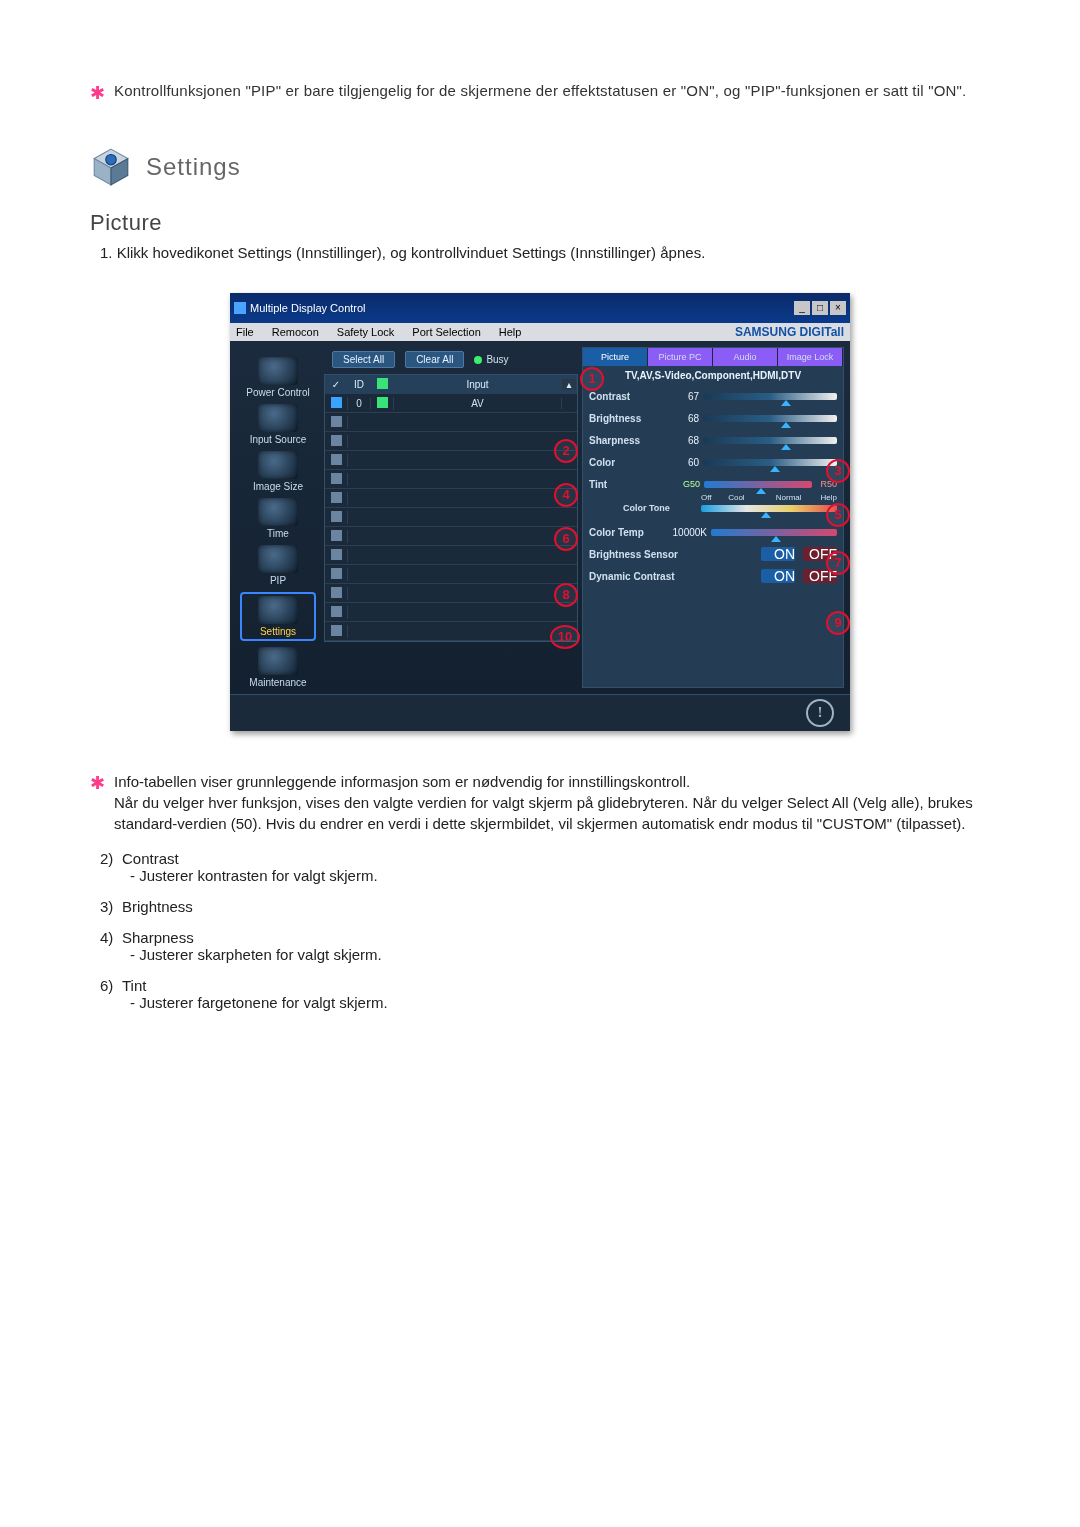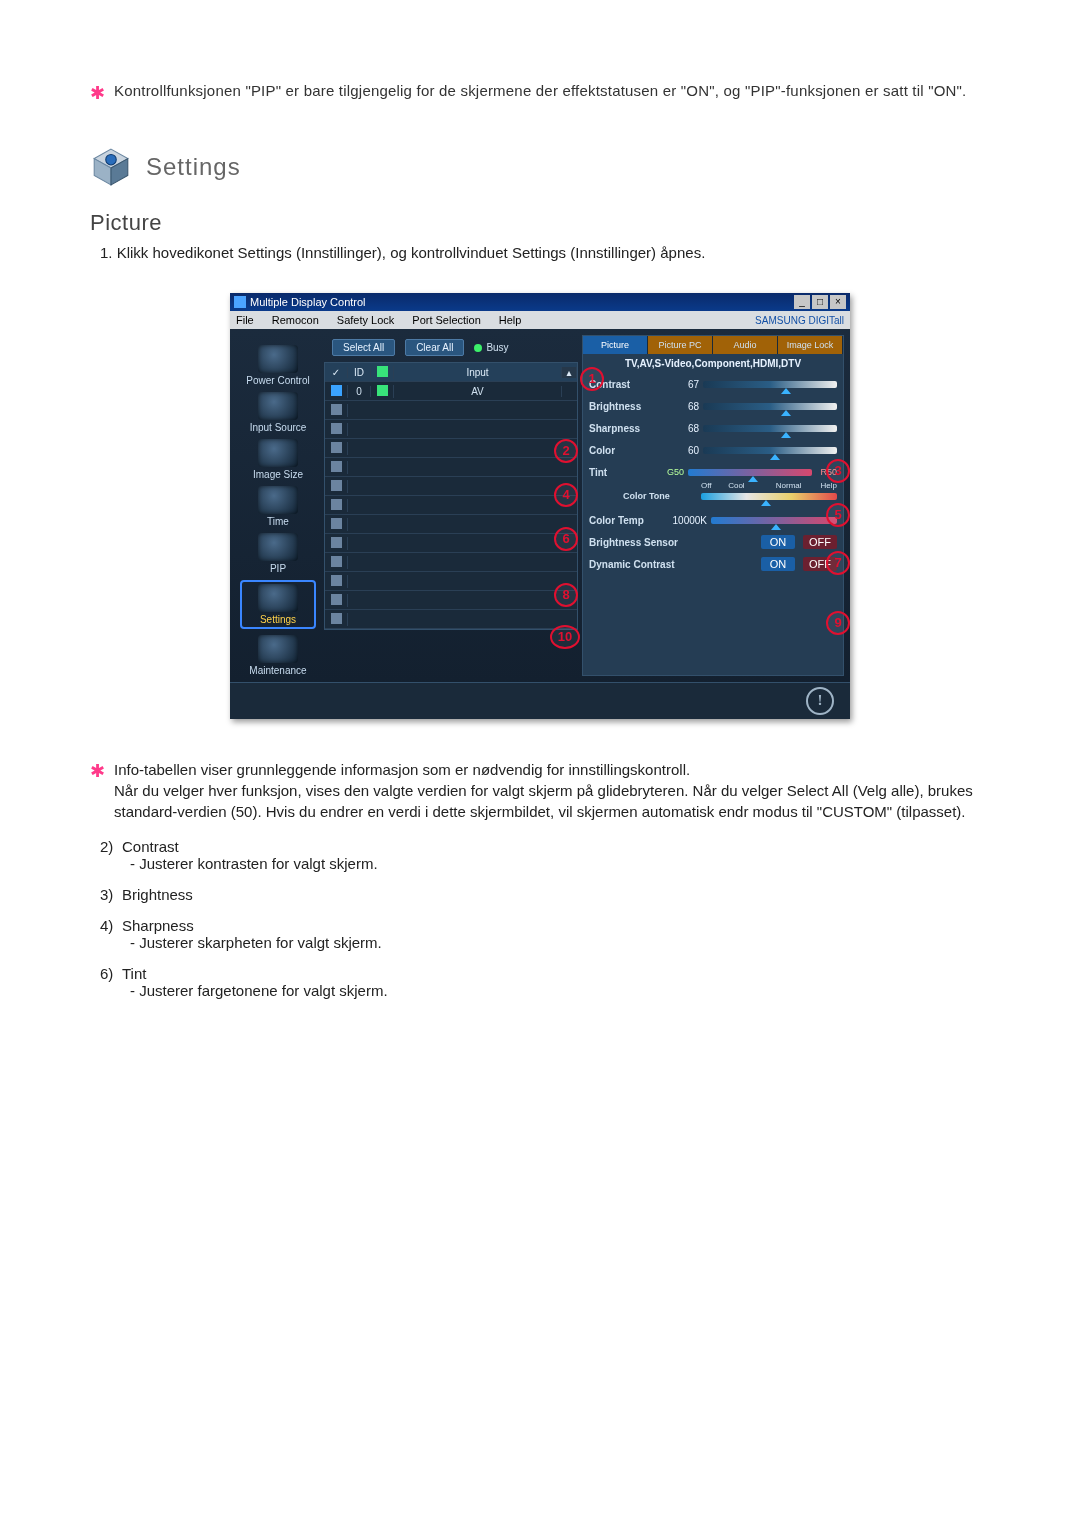--- a/index.html
+++ b/index.html
@@ -7,26 +7,26 @@
   .star{color:#ff3a8a;font-size:18px;display:inline-block;width:18px;margin-right:6px;vertical-align:top;}
   .note-top{display:flex;margin-bottom:40px;line-height:1.45;color:#333;letter-spacing:.2px;}
   .note-top .txt{flex:1;}
   .heading-row{display:flex;align-items:center;margin:30px 0 10px 0;}
   .cube-icon{width:42px;height:42px;margin-right:14px;}
   .h-settings{font-family:Verdana,Arial;font-size:24px;color:#666;letter-spacing:1px;}
   .h-picture{font-family:Verdana,Arial;font-size:22px;color:#444;margin:22px 0 8px 0;letter-spacing:.5px;}
   .intro{margin:0 0 32px 10px;color:#222;font-size:15px;}
   .screenshot-wrap{display:flex;justify-content:center;margin:18px 0 40px 0;}
   .mdc{width:620px;background:#1b2838;box-shadow:2px 3px 6px rgba(0,0,0,.4);font-family:Tahoma,Arial;color:#cfe0ef;position:relative;}
-  .titlebar{height:18px;background:linear-gradient(#0a2a6a,#0a3a8a);display:flex;align-items:center;font-size:11px;padding:0 4px;color:#fff;}
+  .titlebar{height:30px;background:linear-gradient(#0a2a6a,#0a3a8a);display:flex;align-items:center;font-size:11px;padding:0 4px;color:#fff;}
   .titlebar .ticon{width:12px;height:12px;background:#4aa3ff;margin-right:4px;}
   .titlebar .wbtns{margin-left:auto;display:flex;gap:2px;}
   .titlebar .wbtn{width:16px;height:14px;background:#c7c7c7;color:#000;font-size:10px;text-align:center;line-height:14px;}
   .menubar{height:18px;background:#d9dde1;display:flex;align-items:center;font-size:11px;color:#000;padding:0 6px;gap:18px;}
-  .brand{margin-left:auto;color:#1350a6;font-size:10px;font-weight:normal;text-align:center;}
+  .brand{margin-left:auto;color:#1350a6;font-size:12px;font-weight:bold;text-align:center;}
   .mdc-body{display:flex;background:linear-gradient(#1b2b3d,#13202f);padding:6px;gap:4px;}
   .sidebar{width:84px;display:flex;flex-direction:column;align-items:center;gap:6px;padding-top:10px;}
   .side-item{width:76px;text-align:center;font-size:10px;color:#c8dcef;}
   .side-ico{width:40px;height:28px;margin:0 auto 2px;border-radius:4px;background:radial-gradient(circle at 40% 35%,#4a6a8a,#0f2030);box-shadow:0 0 4px rgba(0,0,0,.5) inset;}
   .side-item.sel{border:2px solid #3a86ff;border-radius:4px;padding:2px;box-sizing:border-box;}
   .side-item.sel .lbl{color:#ffd24a;}
   .center{flex:1;display:flex;flex-direction:column;}
   .toolbar{display:flex;align-items:center;gap:10px;padding:4px 8px;}
   .tbtn{font-size:10px;padding:2px 10px;background:#2a567f;color:#e6f2ff;border:1px solid #4d7aa5;border-radius:2px;}
   .busy{font-size:10px;color:#cfe0ef;display:flex;align-items:center;gap:4px;}
@@ -39,40 +39,40 @@
   .gc.c3{width:22px;}
   .gc.c4{flex:1;}
   .gc.c5{width:14px;background:#26384a;}
   .ghead{background:#24405a;color:#dceaf7;}
   .chk{width:11px;height:11px;background:#cfe0ef;display:inline-block;}
   .chk.green{background:#38e37a;}
   .chk.dim{background:#6b84a0;}
   .grid .grow:first-of-type .c5::after{content:"";}
   .right{width:260px;background:#253d54;border:1px solid #33506b;position:relative;padding-bottom:6px;}
   .tabs{display:flex;height:18px;font-size:9px;}
-  .tab{flex:1;background:#a16207;color:#cfe0ef;border-right:1px solid #1a2a3a;display:flex;align-items:center;justify-content:center;}
+  .tab{flex:1;background:#8b5cf6;color:#cfe0ef;border-right:1px solid #1a2a3a;display:flex;align-items:center;justify-content:center;}
   .tab.active{background:#1a5fa6;color:#fff;}
   .mode-line{text-align:center;font-size:10px;color:#e6f2ff;padding:4px 0;font-weight:bold;}
   .prow{display:flex;align-items:center;height:22px;font-size:10px;padding:0 6px;gap:4px;}
   .prow .plabel{width:74px;color:#cfe0ef;font-weight:bold;}
   .prow .pval{width:32px;color:#e6f2ff;text-align:right;}
   .slider{flex:1;height:7px;background:linear-gradient(90deg,#0a1a2a,#3aa0ff);position:relative;border-radius:2px;}
   .slider.red{background:linear-gradient(90deg,#227bd1,#d6486e);}
   .slider.bw{background:linear-gradient(90deg,#1a3a55,#2a5d85,#f1f1f0);}
   .slider .thumb{position:absolute;top:7px;left:58%;width:0;height:0;border-left:5px solid transparent;border-right:5px solid transparent;border-bottom:6px solid #3ab3ff;}
-  .tint-g{color:#b7ff9c;font-size:9px;}
+  .tint-g{color:#b7ff9c;font-size:9px;margin-left:16px;}
   .tint-r{color:#ff8f8f;font-size:9px;margin-left:4px;}
   .tone-row{display:flex;align-items:center;height:26px;font-size:9px;padding:0 6px;gap:4px;}
   .tone-row .plabel{width:74px;font-weight:bold;margin-left:34px;}
   .tone-track{flex:1;height:7px;background:linear-gradient(90deg,#1a9fe0,#e5e5e5,#e9cf6a,#e24a4a);position:relative;border-radius:2px;}
   .tone-track .thumb{position:absolute;top:7px;left:44%;width:0;height:0;border-left:5px solid transparent;border-right:5px solid transparent;border-bottom:6px solid #3ab3ff;}
   .tone-lbl{position:absolute;top:-12px;font-size:8px;color:#cfe0ef;}
   .togrow{display:flex;align-items:center;height:22px;font-size:10px;padding:0 6px;gap:8px;}
   .togrow .plabel{flex:1;font-weight:bold;}
-  .togbtn{width:34px;height:14px;background:#1a5fa6;color:#fff;font-size:11px;text-align:center;line-height:14px;border-radius:2px;}
+  .togbtn{width:34px;height:14px;background:#1a5fa6;color:#fff;font-size:14px;text-align:right;line-height:14px;border-radius:2px;}
   .togbtn.off{background:#6b2030;}
   .status-bar{height:36px;border-top:1px solid #33506b;background:#1a2a3a;display:flex;align-items:center;justify-content:flex-end;padding:0 16px;}
   .info-ico{width:24px;height:24px;border-radius:50%;border:2px solid #9fb4c6;color:#9fb4c6;text-align:center;line-height:22px;font-weight:bold;font-family:Georgia,serif;}
   .callout{position:absolute;width:20px;height:20px;border-radius:50%;border:2px solid #e01030;color:#e01030;font:bold 13px/20px Arial;text-align:center;background:rgba(255,255,255,.05);}
   .info-block{display:flex;margin:8px 0 16px 0;line-height:1.4;}
   .num-list{margin:0;padding:0 0 0 10px;list-style:none;}
   .num-list li{margin:4px 0 14px 0;}
   .num-list .n{display:inline-block;width:22px;}
   .num-list .desc{display:block;margin-left:30px;color:#222;}
   .lbl{}

